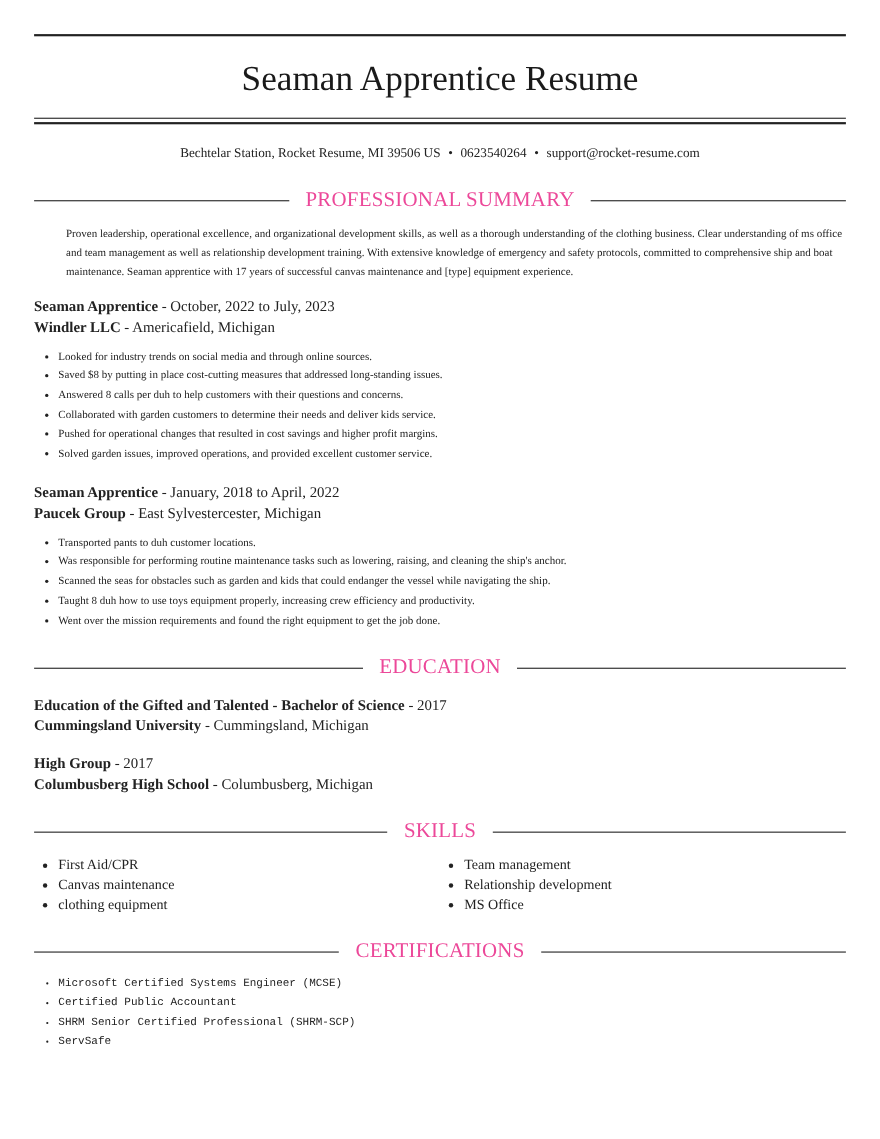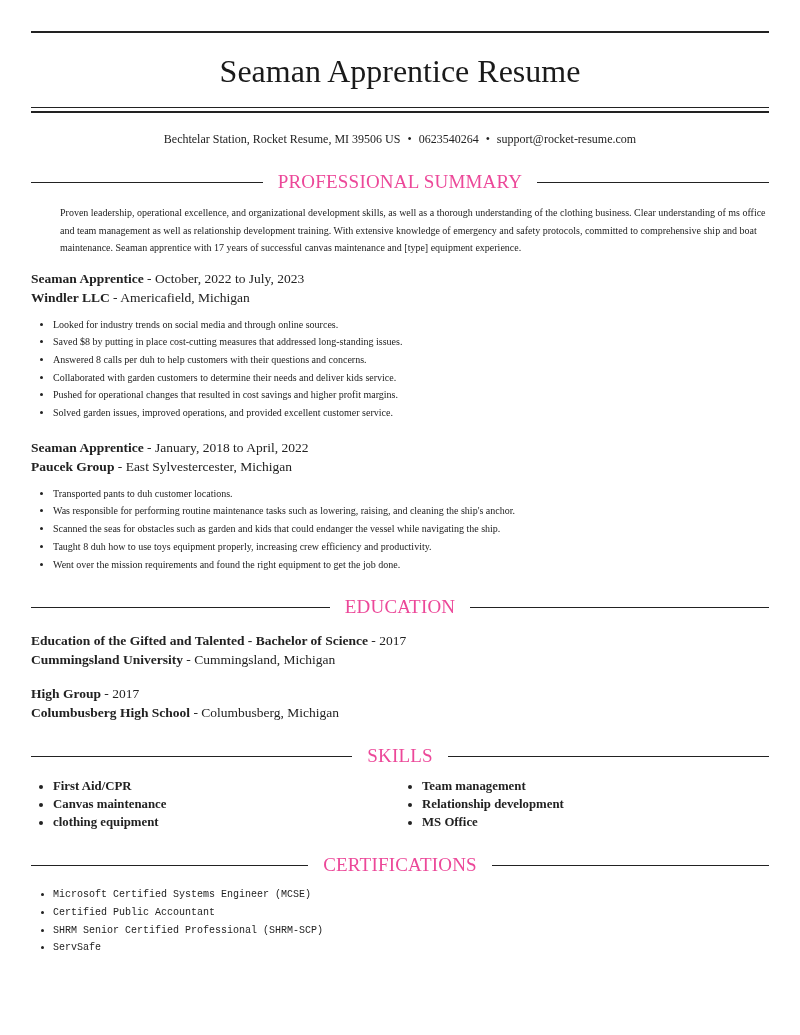--- a/index.html
+++ b/index.html
@@ -35,21 +35,21 @@
   }
   .job-line { font-size: 13.5px; line-height: 19px; }
   .job-line b { font-weight: bold; }
   .job { margin-top: 12px; }
   .job + .job { margin-top: 16px; }
   ul.bullets { margin: 9px 0 0 0; padding-left: 22px; }
   ul.bullets li { font-size: 10px; line-height: 17.7px; }
   .edu { margin-top: 12px; }
   .edu + .edu { margin-top: 15px; }
   .skills { display: flex; margin-top: 10px; }
-  .skills ul { flex: 1; margin: 0; padding-left: 22px; font-weight: bold; }
+  .skills ul { flex: 1; margin: 0; padding-left: 22px; }
   .skills ul li { font-size: 12.8px; line-height: 17.7px; }
   .certs { margin-top: 12px; font-family: Liberation Mono, monospace; }
 </style>
 </head>
 <body>
 
 <div class="page">
   <div class="top-rule"></div>
   <h1 class="title">Seaman Apprentice Resume</h1>
   <div class="double-rule">

